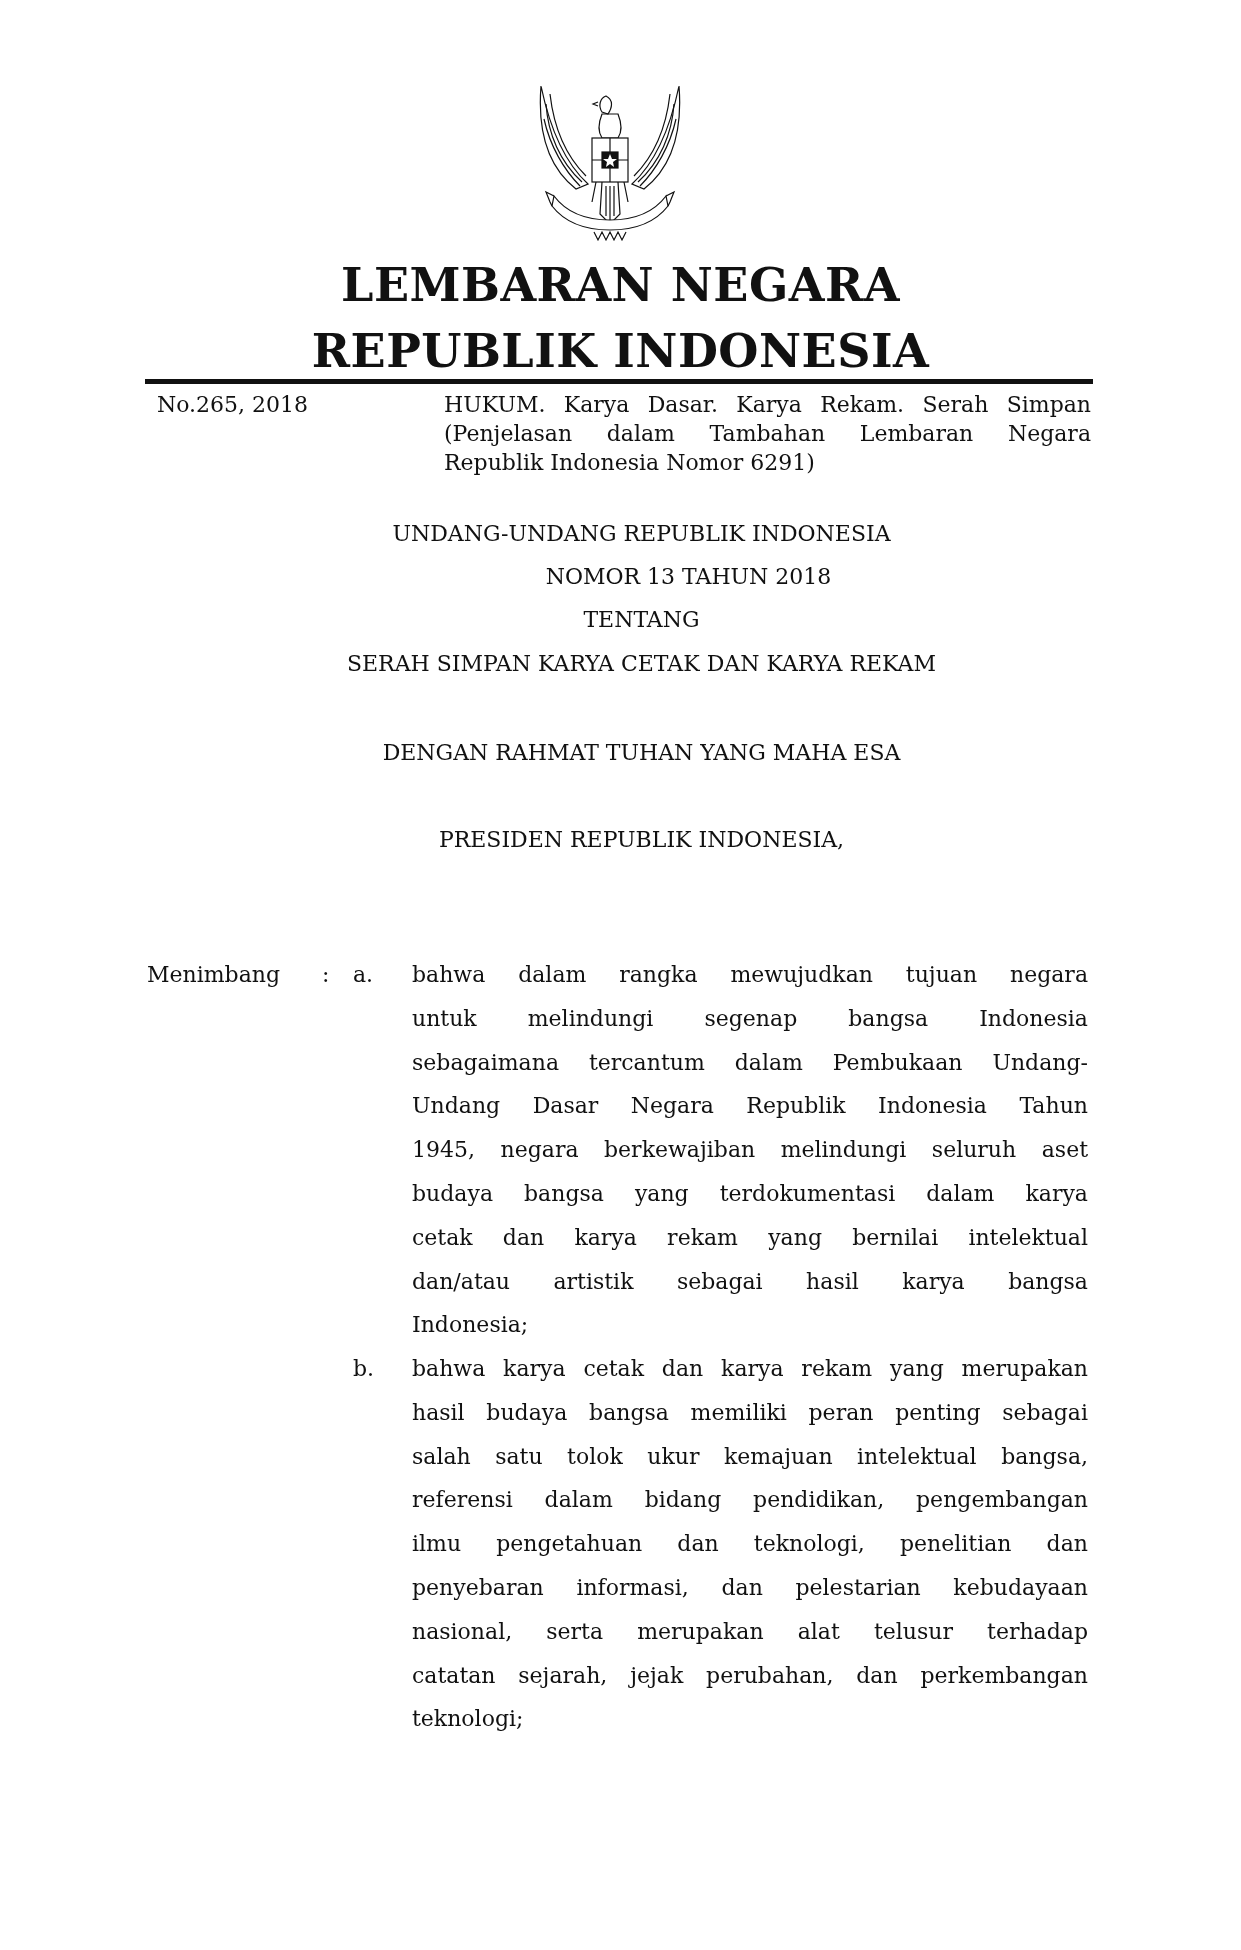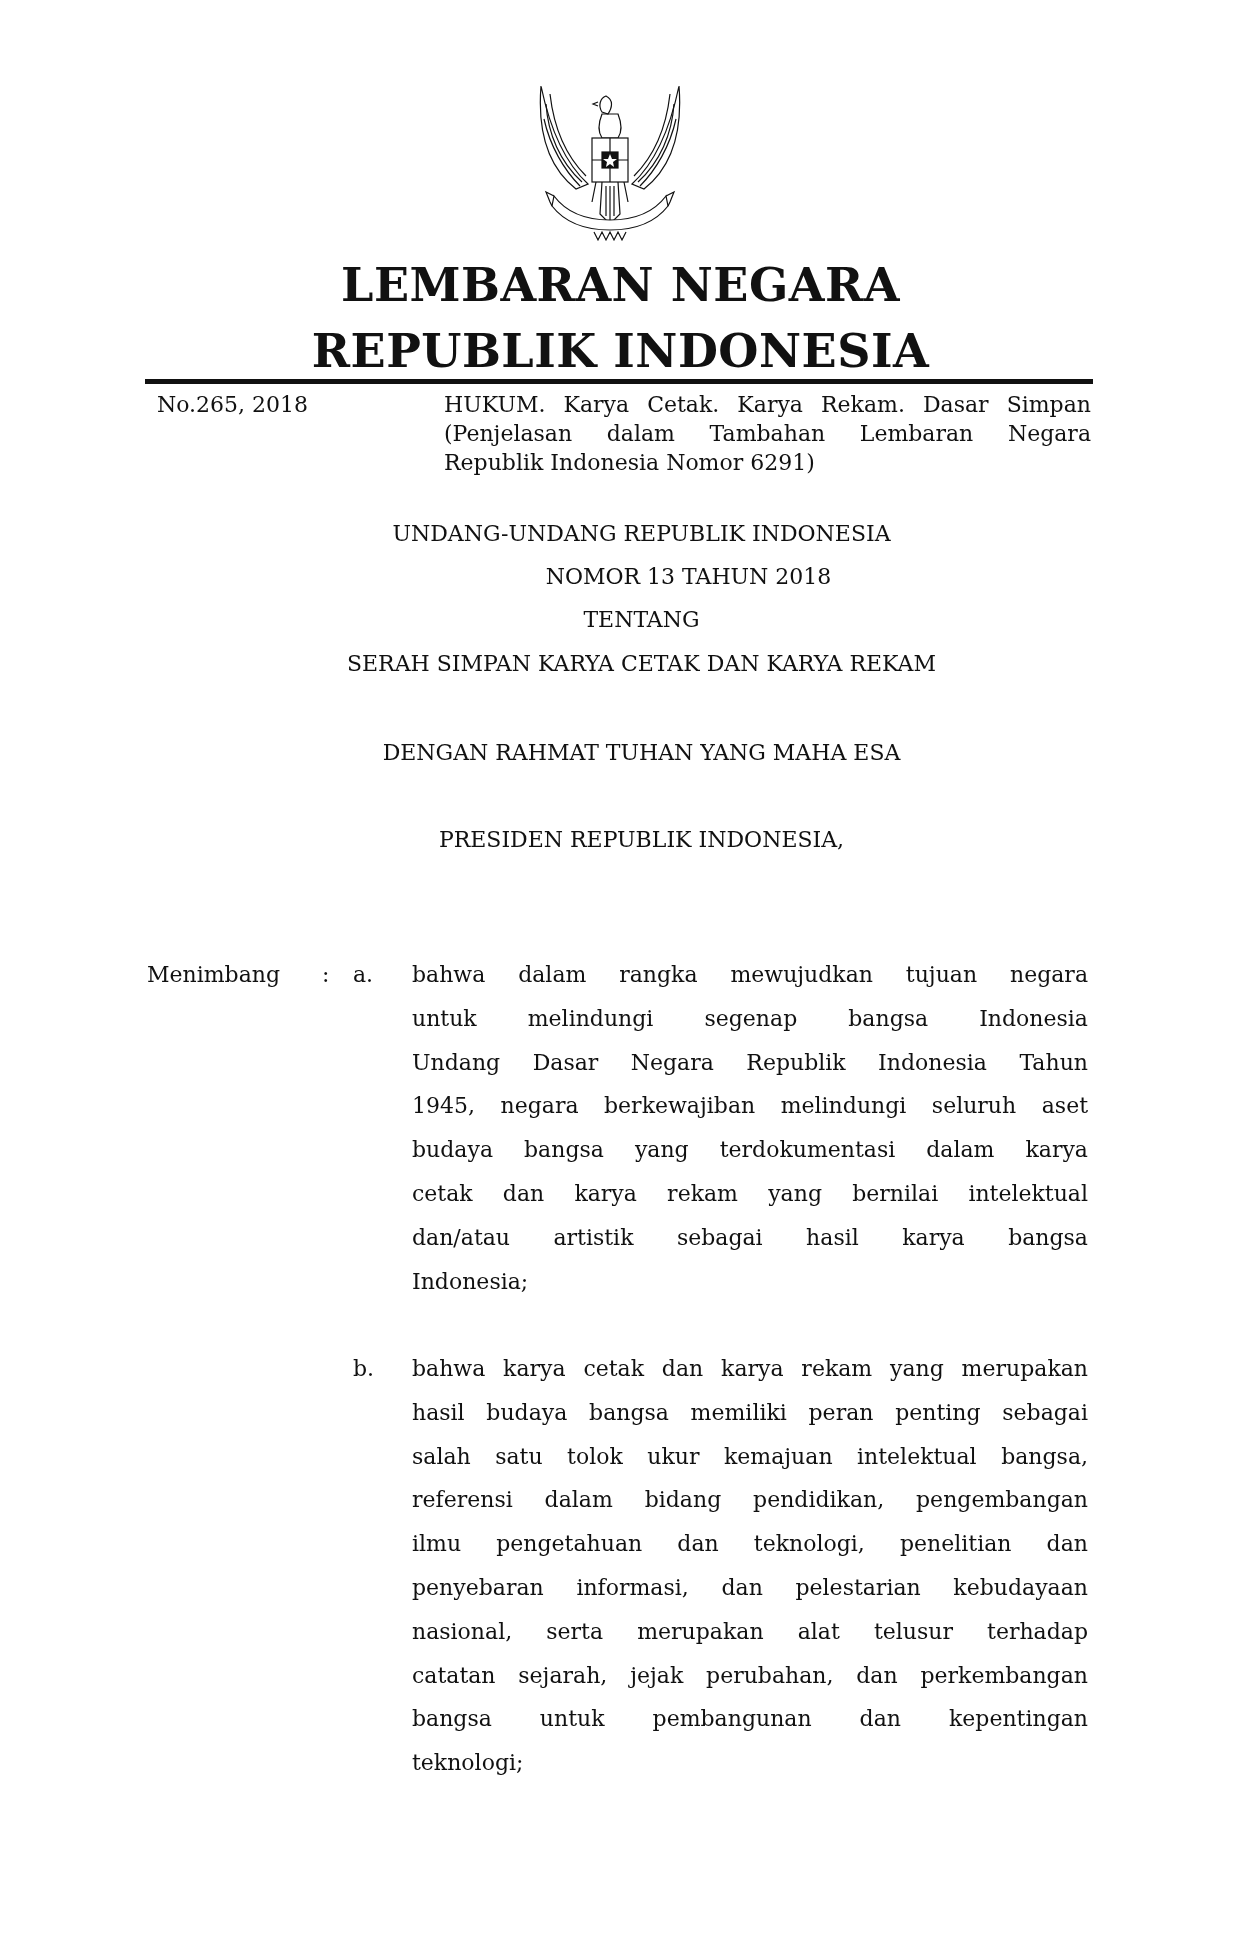--- a/index.html
+++ b/index.html
@@ -64,54 +64,54 @@
   </svg>
 </div>
 
 <div class="abs title" style="top:257px;">LEMBARAN NEGARA</div>
 <div class="abs title" style="top:323px;">REPUBLIK INDONESIA</div>
 
 <div class="abs rule"></div>
 
 <div class="abs meta no">No.265, 2018</div>
 <div class="abs meta subject">
-  <div>HUKUM. Karya Cetak. Karya Rekam. Dasar Simpan</div>
+  <div>HUKUM. Karya Dasar. Karya Rekam. Serah Simpan</div>
   <div>(Penjelasan dalam Tambahan Lembaran Negara</div>
   <div class="last">Republik Indonesia Nomor 6291)</div>
 </div>
 
 <div class="abs center" style="top:519px;">UNDANG-UNDANG REPUBLIK INDONESIA</div>
 <div class="abs center" style="top:562px;margin-left:47px;">NOMOR 13 TAHUN 2018</div>
 <div class="abs center" style="top:605px;">TENTANG</div>
 <div class="abs center" style="top:649px;">SERAH SIMPAN KARYA CETAK DAN KARYA REKAM</div>
 <div class="abs center" style="top:738px;">DENGAN RAHMAT TUHAN YANG MAHA ESA</div>
 <div class="abs center" style="top:825px;">PRESIDEN REPUBLIK INDONESIA,</div>
 
 <div class="abs body lbl" style="top:953px;">Menimbang</div>
 <div class="abs body colon" style="top:953px;">:</div>
 
 <div class="abs body letter" style="top:953px;">a.</div>
 <div class="abs body para" style="top:953px;">
   <div>bahwa dalam rangka mewujudkan tujuan negara</div>
   <div>untuk melindungi segenap bangsa Indonesia</div>
+  <div>sebagaimana tercantum dalam Pembukaan Undang-</div>
   <div>Undang Dasar Negara Republik Indonesia Tahun</div>
   <div>1945, negara berkewajiban melindungi seluruh aset</div>
   <div>budaya bangsa yang terdokumentasi dalam karya</div>
   <div>cetak dan karya rekam yang bernilai intelektual</div>
   <div>dan/atau artistik sebagai hasil karya bangsa</div>
   <div class="last">Indonesia;</div>
 </div>
 
 <div class="abs body letter" style="top:1347px;">b.</div>
 <div class="abs body para" style="top:1347px;">
   <div>bahwa karya cetak dan karya rekam yang merupakan</div>
   <div>hasil budaya bangsa memiliki peran penting sebagai</div>
   <div>salah satu tolok ukur kemajuan intelektual bangsa,</div>
   <div>referensi dalam bidang pendidikan, pengembangan</div>
   <div>ilmu pengetahuan dan teknologi, penelitian dan</div>
   <div>penyebaran informasi, dan pelestarian kebudayaan</div>
   <div>nasional, serta merupakan alat telusur terhadap</div>
   <div>catatan sejarah, jejak perubahan, dan perkembangan</div>
-  <div>bangsa untuk pembangunan dan kepentingan</div>
   <div class="last">teknologi;</div>
 </div>
 
 <div class="abs footer">www.peraturan.go.id</div>
 
 </body></html>

